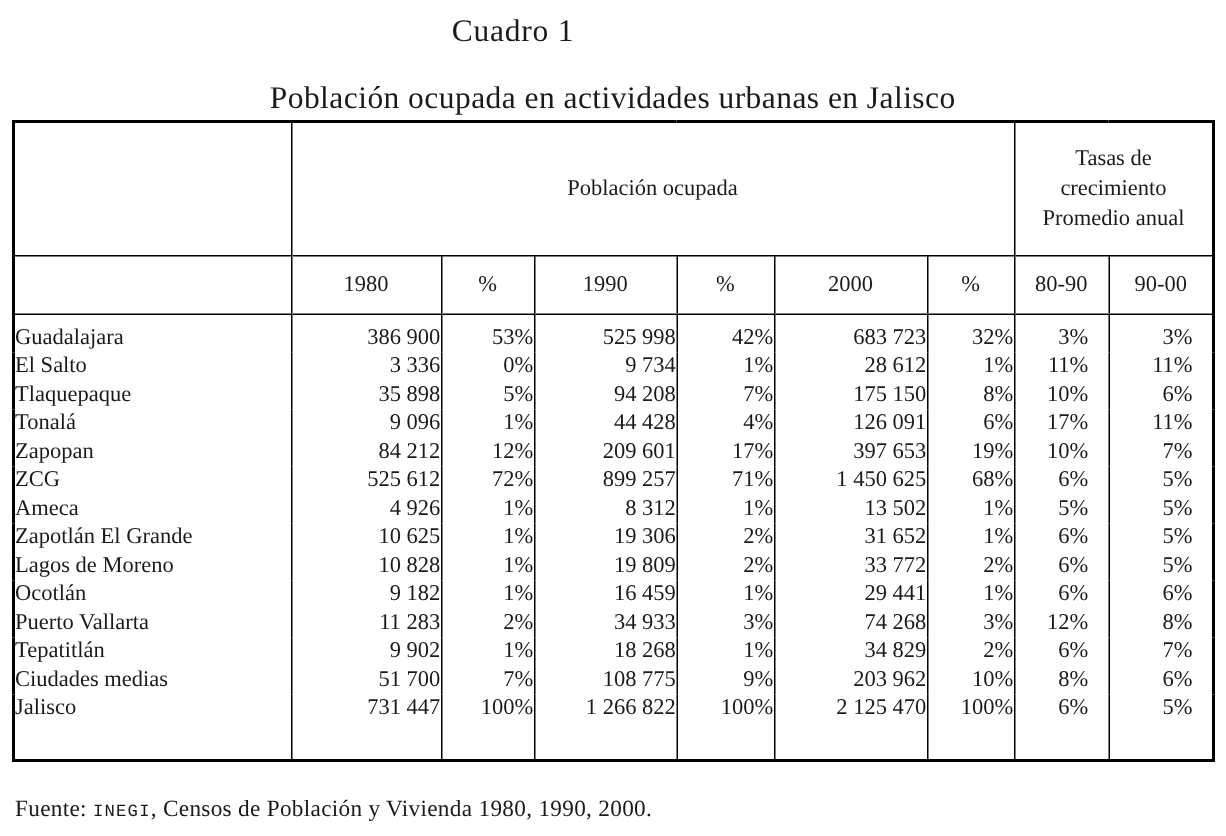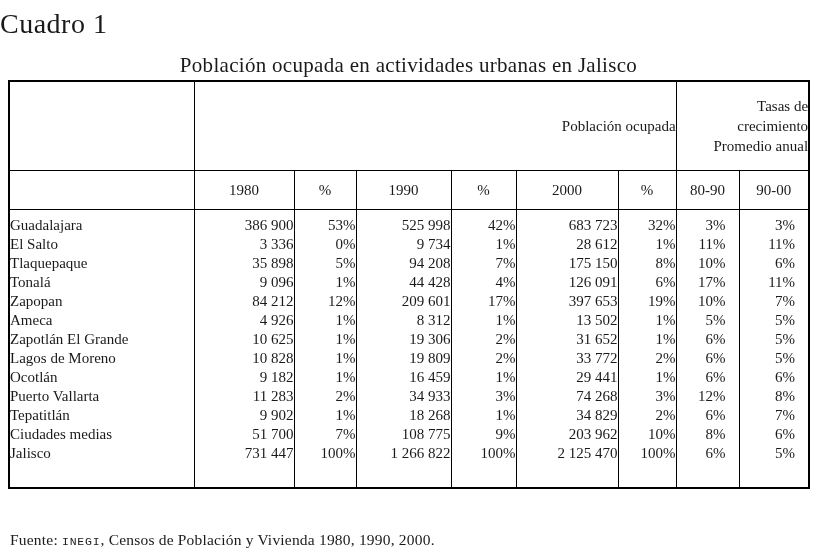--- a/index.html
+++ b/index.html
@@ -13,21 +13,22 @@
     background: #ffffff;
     color: #1a1a1a;
     font-family: "Liberation Serif", "DejaVu Serif", serif;
     overflow: hidden;
   }
   .doc-title {
     position: absolute;
     top: 8px;
     left: 0;
     width: 684px;
-    font-size: 28px;
+    text-align: center;
+    font-size: 21px;
     letter-spacing: 0.5px;
   }
   .doc-subtitle {
     position: absolute;
     top: 53px;
     left: 0;
     width: 817px;
     text-align: center;
     font-size: 21px;
     letter-spacing: 0.3px;
@@ -53,21 +54,21 @@
   thead tr.year-row td + td {
     border-left: 1px solid #000;
   }
   tbody td + td {
     border-left: 1px solid #000;
   }
   
   thead tr.group-row td { border-bottom: 1px solid #000; }
   thead tr.year-row td  { border-bottom: 1px solid #000; }
 
-  thead tr.group-row td { height: 88px; vertical-align: middle; text-align: right; }
+  thead tr.group-row td { height: 88px; vertical-align: middle; }
   td.group-poblacion {
     text-align: center;
     vertical-align: bottom;
     padding-bottom: 13px;
     padding-right: 50px;
   }
   td.group-tasas {
     text-align: center;
     line-height: 20px;
     font-size: 15px;
@@ -189,20 +190,31 @@
         <td class="c-val">84 212</td>
         <td class="c-val">12%</td>
         <td class="c-val">209 601</td>
         <td class="c-val">17%</td>
         <td class="c-val">397 653</td>
         <td class="c-val">19%</td>
         <td class="c-val colg">10%</td>
         <td class="c-val colg">7%</td>
       </tr>
       <tr>
+        <td class="c-name">ZCG</td>
+        <td class="c-val">525 612</td>
+        <td class="c-val">72%</td>
+        <td class="c-val">899 257</td>
+        <td class="c-val">71%</td>
+        <td class="c-val">1 450 625</td>
+        <td class="c-val">68%</td>
+        <td class="c-val colg">6%</td>
+        <td class="c-val colg">5%</td>
+      </tr>
+      <tr>
         <td class="c-name">Ameca</td>
         <td class="c-val">4 926</td>
         <td class="c-val">1%</td>
         <td class="c-val">8 312</td>
         <td class="c-val">1%</td>
         <td class="c-val">13 502</td>
         <td class="c-val">1%</td>
         <td class="c-val colg">5%</td>
         <td class="c-val colg">5%</td>
       </tr>

